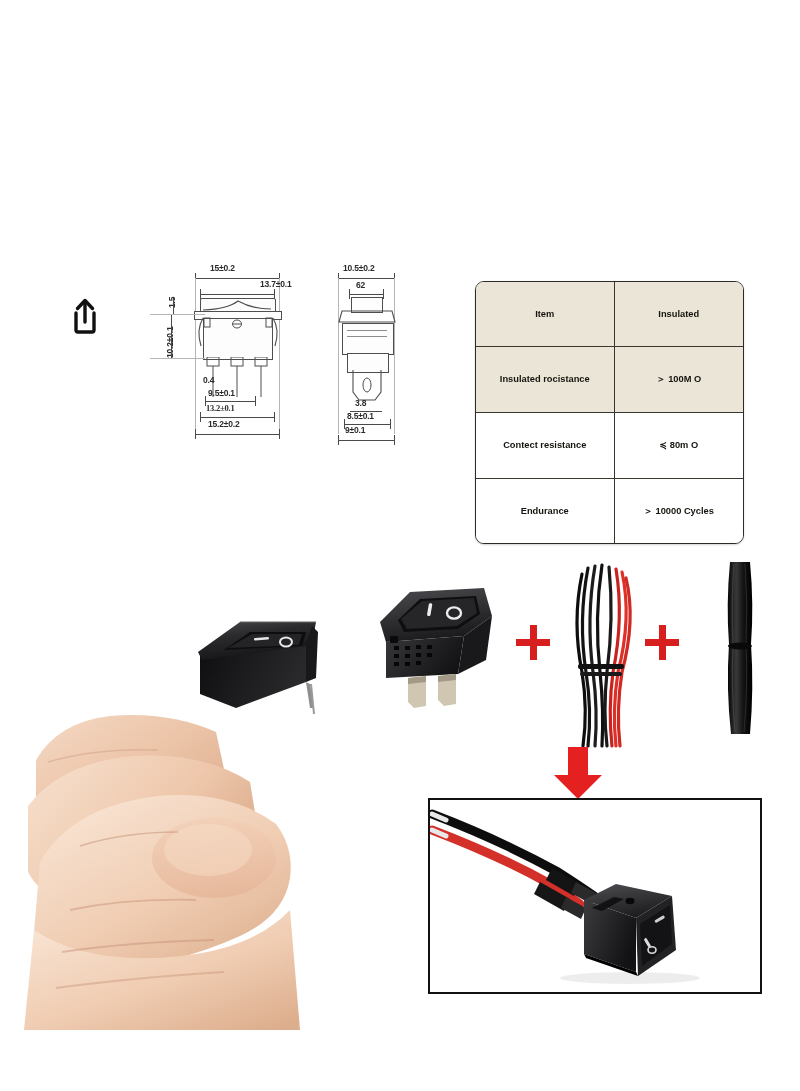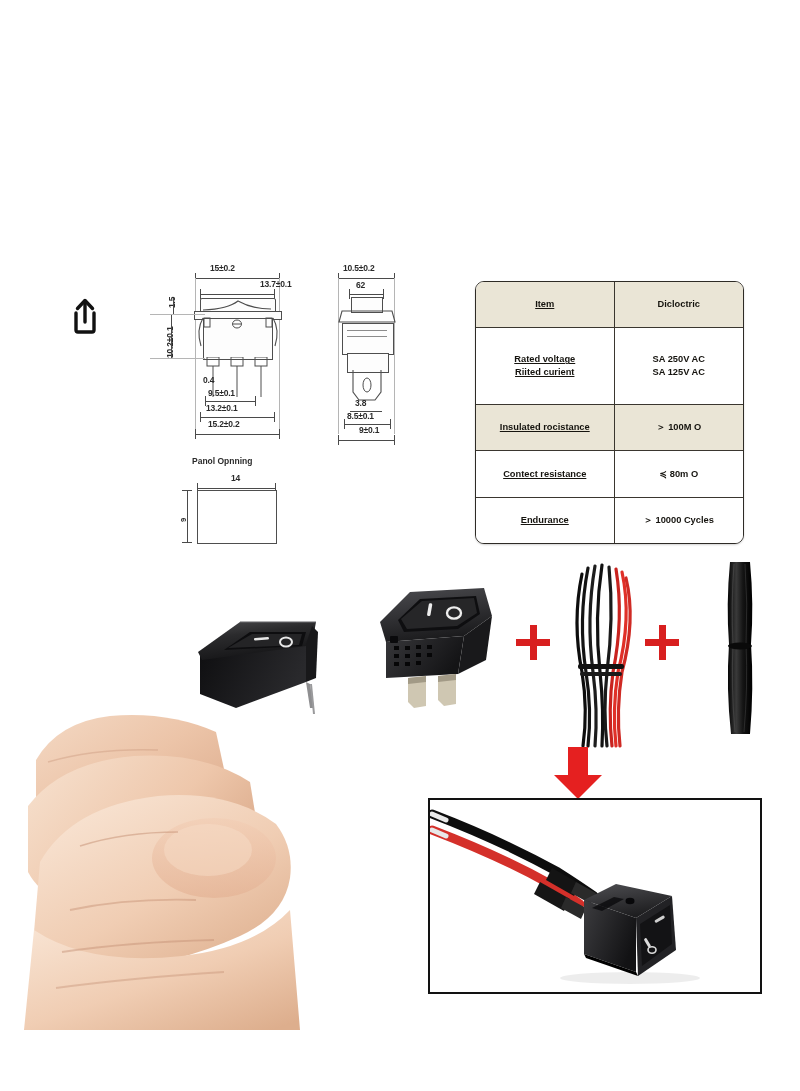--- a/index.html
+++ b/index.html
@@ -27,21 +27,21 @@
 
   
   #spec-table{left:475px;top:281px;width:267px;height:261px;
       border:1.6px solid #2e2b26;border-radius:9px;overflow:hidden;
       background:#ffffff;box-shadow:0 1px 2px rgba(0,0,0,.18);}
   #spec-table table{border-collapse:collapse;width:100%;height:100%;table-layout:fixed;}
   #spec-table td{border:1px solid #3a362f;text-align:center;vertical-align:middle;
       font-size:9.3px;color:#16140f;font-weight:600;padding:3px 2px;line-height:1.35;}
   #spec-table tr.tint td{background:#eae5d6;}
   #spec-table tr.plain td{background:#ffffff;}
-  #spec-table td:first-child{width:50%;border-left:none;text-decoration:underline;}
+  #spec-table td:first-child{width:50%;border-left:none;}
   #spec-table td:last-child{border-right:none;}
   #spec-table tr:first-child td{border-top:none;}
   #spec-table tr:last-child td{border-bottom:none;}
   .hdr td{font-weight:700 !important;}
 
   
   #hand-photo{left:18px;top:610px;width:330px;height:420px;}
 
   
   #switch-photo{left:372px;top:582px;width:130px;height:130px;}
@@ -123,21 +123,21 @@
     <div class="dimline vline" style="left:21px;top:56px;height:44px;"></div>
     <div class="extline hline" style="left:0px;top:56px;width:55px;height:1px;background:#b5b5b5;"></div>
     <div class="extline hline" style="left:0px;top:100px;width:55px;height:1px;background:#b5b5b5;"></div>
 
     <div class="dimtxt" style="left:53px;top:118px;">0.4</div>
     <div class="dimtxt" style="left:58px;top:131px;">9.5±0.1</div>
     <div class="dimline hline" style="left:55px;top:143px;width:50px;"></div>
     <div class="dimline vline" style="left:55px;top:138px;height:10px;"></div>
     <div class="dimline vline" style="left:105px;top:138px;height:10px;"></div>
 
-    <div class="dimtxt" style="left:56px;top:146px;">13.2±0.1</div>
+    <div class="dimtxt" style="left:56px;top:146px;font-family:Liberation Serif, serif;">13.2±0.1</div>
     <div class="dimline hline" style="left:50px;top:159px;width:74px;"></div>
     <div class="dimline vline" style="left:50px;top:154px;height:10px;"></div>
     <div class="dimline vline" style="left:124px;top:154px;height:10px;"></div>
 
     <div class="dimtxt" style="left:58px;top:162px;text-align:center;">15.2±0.2</div>
     <div class="dimline hline" style="left:45px;top:176px;width:84px;"></div>
     <div class="dimline vline" style="left:45px;top:171px;height:10px;"></div>
     <div class="dimline vline" style="left:129px;top:171px;height:10px;"></div>
   </div>
 
@@ -173,53 +173,34 @@
     </svg>
 
     <div class="dimtxt" style="left:30px;top:141px;">3.8</div>
     <div class="dimline hline" style="left:25px;top:153px;width:32px;"></div>
 
     <div class="dimtxt" style="left:22px;top:154px;">8.5±0.1</div>
     <div class="dimline hline" style="left:19px;top:166px;width:46px;"></div>
     <div class="dimline vline" style="left:19px;top:161px;height:10px;"></div>
     <div class="dimline vline" style="left:65px;top:161px;height:10px;"></div>
 
-    <div class="dimtxt" style="left:34px;top:168px;">9±0.1</div>
+    <div class="dimtxt" style="left:20px;top:168px;">9±0.1</div>
     <div class="dimline hline" style="left:13px;top:182px;width:56px;"></div>
     <div class="dimline vline" style="left:13px;top:177px;height:10px;"></div>
     <div class="dimline vline" style="left:69px;top:177px;height:10px;"></div>
   </div>
 
-  <div class="abs" style="left:25px;top:198px;width:130px;height:95px;">
-    <div class="panel-cap" style="left:17px;top:0px;">Panol Opnning</div>
-
-    <div class="dimtxt" style="left:56px;top:18px;">14</div>
-    <div class="dimline hline" style="left:22px;top:32px;width:78px;"></div>
-    <div class="dimline vline" style="left:22px;top:27px;height:10px;"></div>
-    <div class="dimline vline" style="left:100px;top:27px;height:10px;"></div>
-
-    <div class="drawbox" style="left:22px;top:34px;width:78px;height:52px;background:#fff;"></div>
-
-    <div class="dimtxt small vtxt" style="left:5px;top:66px;transform:rotate(-90deg);">9</div>
-    <div class="dimline vline" style="left:12px;top:34px;height:52px;"></div>
-    <div class="dimline hline" style="left:7px;top:34px;width:10px;"></div>
-    <div class="dimline hline" style="left:7px;top:86px;width:10px;"></div>
-  </div>
 </div>
 
 <div class="abs" id="spec-table">
   <table>
     <tbody id="spec-tbody">
         <tr class="tint hdr">
           <td>Item</td>
-          <td>Dicloctric</td>
-        </tr>
-        <tr class="plain">
-          <td>Rated voltage<br>Riited curient</td>
-          <td>SA 250V AC<br>SA 125V AC</td>
+          <td>Insulated</td>
         </tr>
         <tr class="tint">
           <td>Insulated rocistance</td>
           <td>＞ 100M O</td>
         </tr>
         <tr class="plain">
           <td>Contect resistance</td>
           <td>≼ 80m O</td>
         </tr>
         <tr class="plain">

